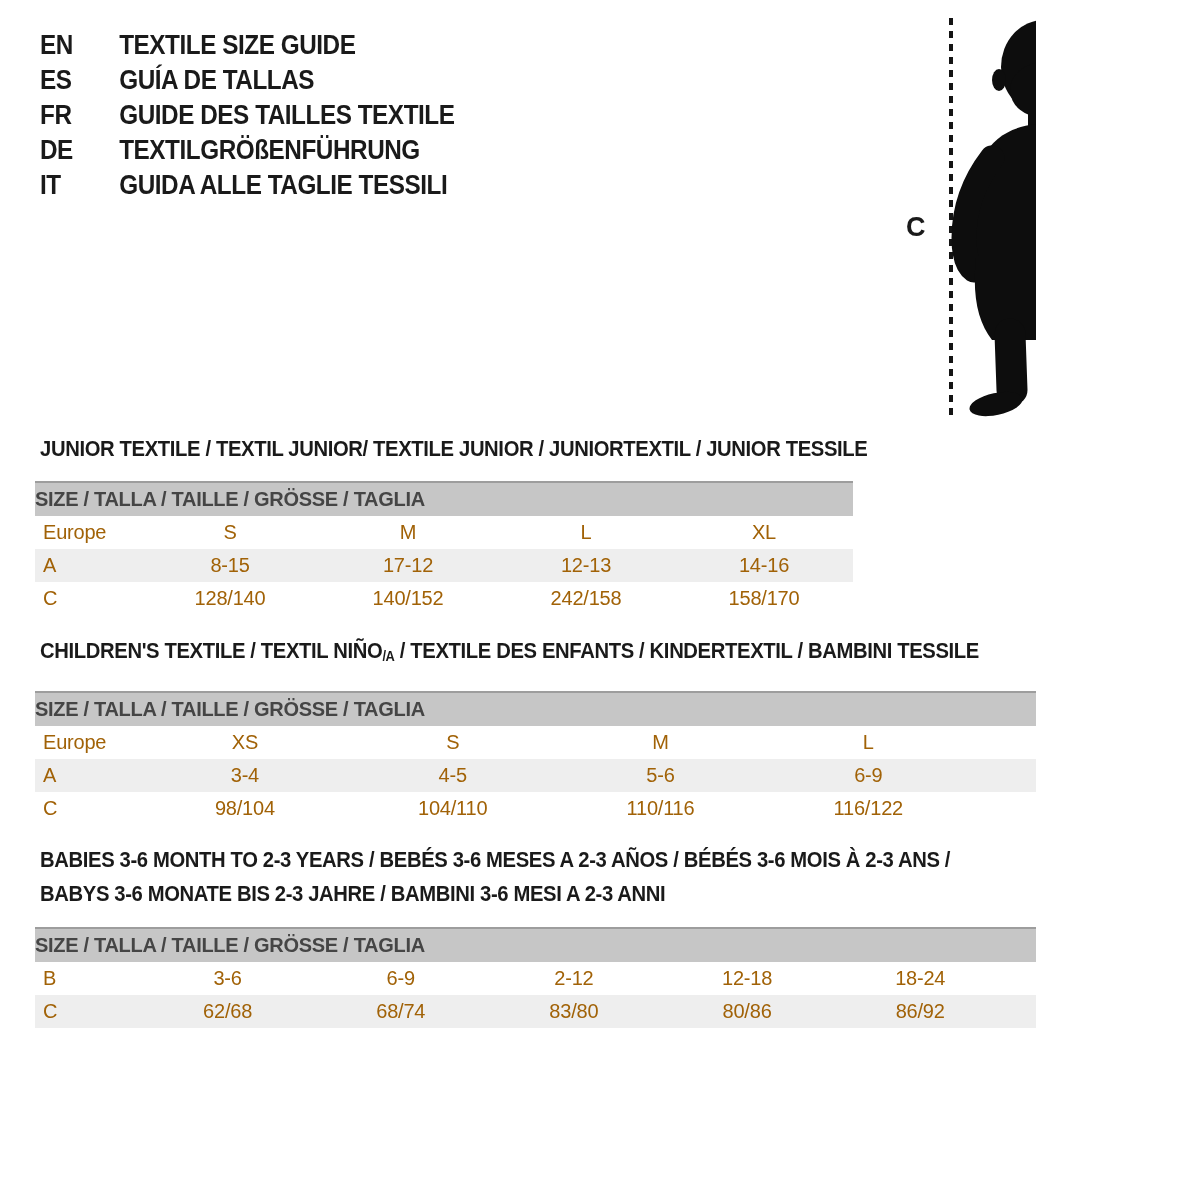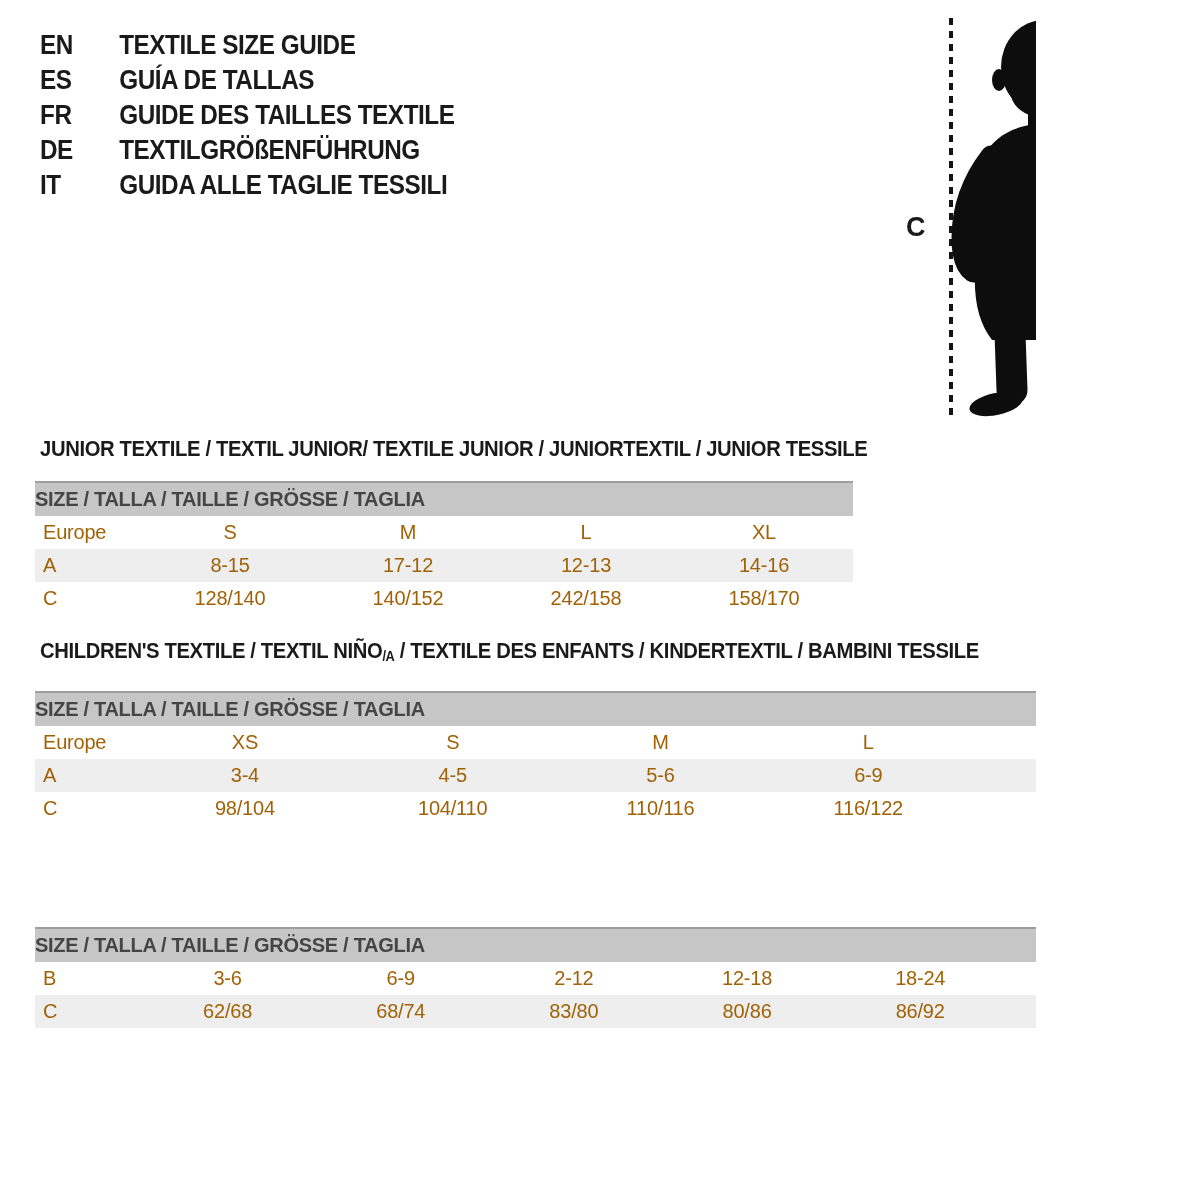--- a/index.html
+++ b/index.html
@@ -172,20 +172,24 @@
         <td>C</td>
         <td>98/104</td>
         <td>104/110</td>
         <td>110/116</td>
         <td>116/122</td>
         <td>122/128</td>
       </tr>
     </tbody>
   </table>
 
+  <div class="babies-title">
+    <div class="line cond">BABIES 3-6 MONTH TO 2-3 YEARS / BEBÉS 3-6 MESES A 2-3 AÑOS / BÉBÉS 3-6 MOIS À 2-3 ANS /</div>
+    <div class="line cond">BABYS 3-6 MONATE BIS 2-3 JAHRE / BAMBINI 3-6 MESI A 2-3 ANNI</div>
+  </div>
 
   <table class="size-table t-babies">
     <colgroup>
         <col style="width:106px">
         <col>
         <col>
         <col>
         <col>
         <col>
         <col>

